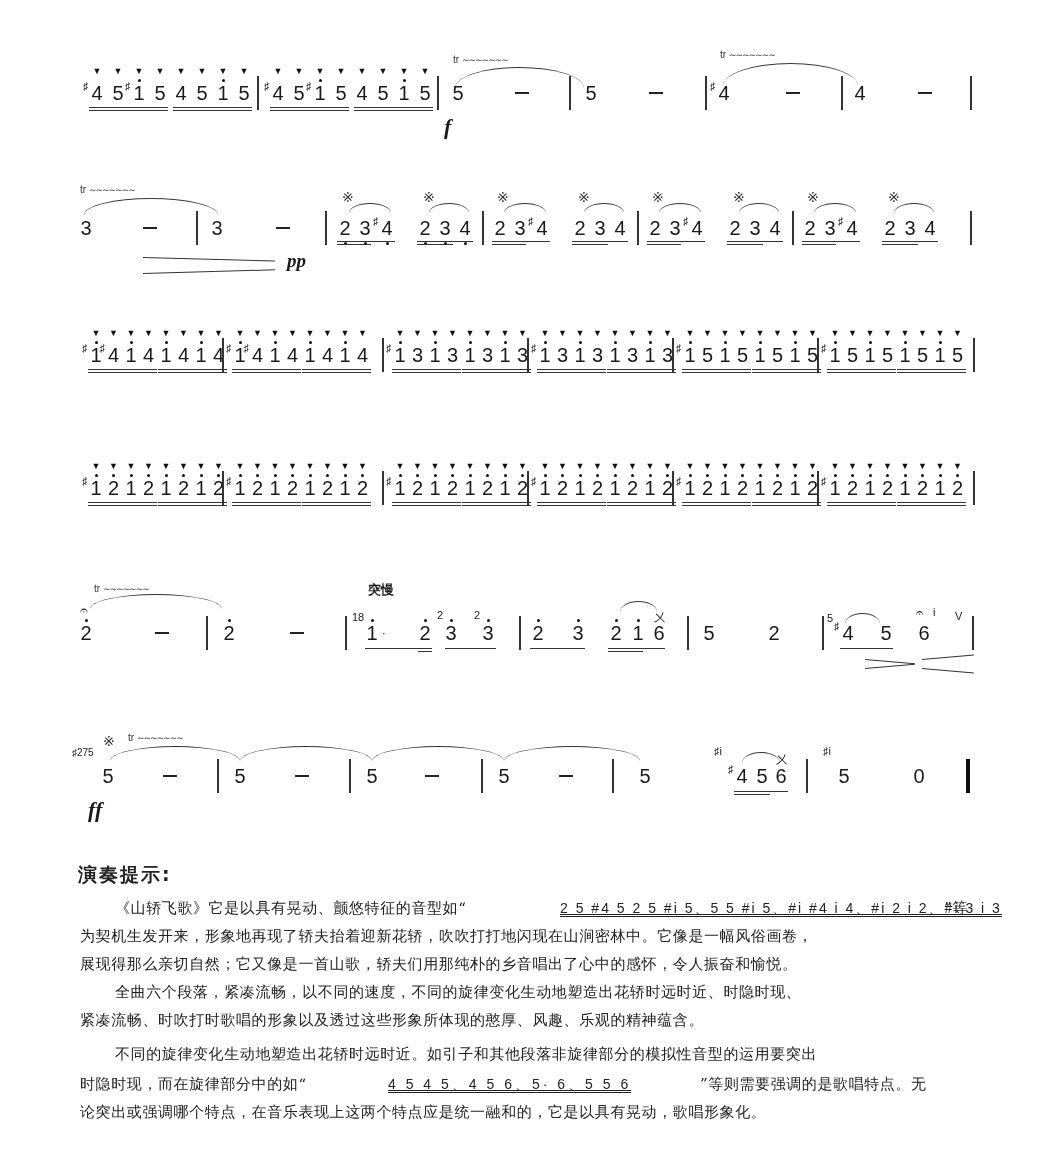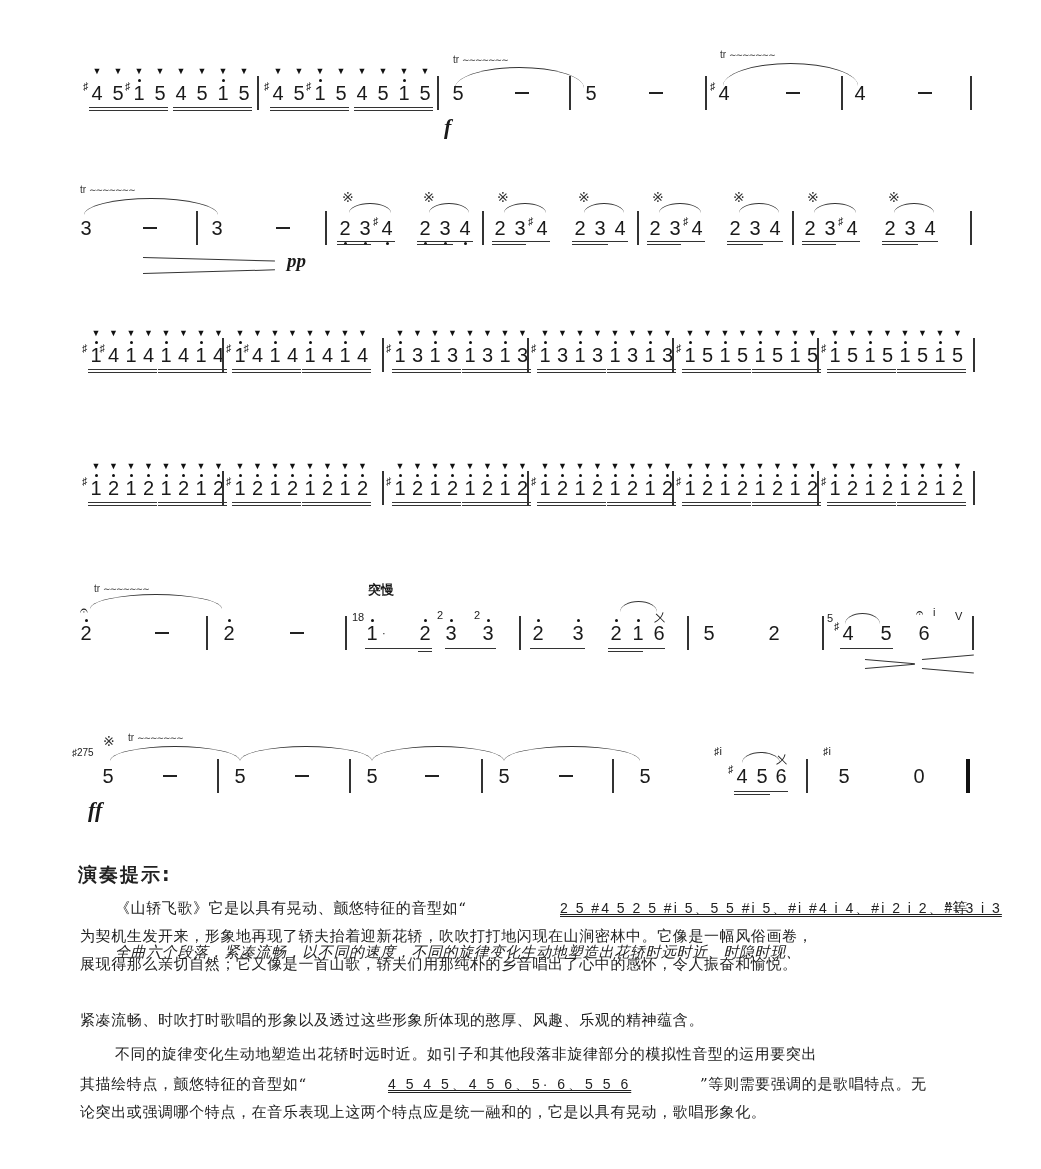--- a/index.html
+++ b/index.html
@@ -614,21 +614,21 @@
 
 <div>
   <div class="heading" style="left:78px;top:862px;">演奏提示:</div>
 
   <div class="cn" style="left:115px;top:894px;">《山轿飞歌》它是以具有晃动、颤悠特征的音型如“</div>
   <div class="cn" style="left:560px;top:894px;font-family:'Liberation Sans',sans-serif;font-size:14px;letter-spacing:2px;text-decoration:underline double;">2 5 #4 5 2 5 #i 5、5 5 #i 5、#i #4 i 4、#i 2 i 2、#i 3 i 3</div>
   <div class="cn" style="left:944px;top:894px;">”等</div>
   <div class="cn" style="left:80px;top:922px;">为契机生发开来，形象地再现了轿夫抬着迎新花轿，吹吹打打地闪现在山涧密林中。它像是一幅风俗画卷，</div>
   <div class="cn" style="left:80px;top:950px;">展现得那么亲切自然；它又像是一首山歌，轿夫们用那纯朴的乡音唱出了心中的感怀，令人振奋和愉悦。</div>
 
-  <div class="cn" style="left:115px;top:938px;font-style:italic;">全曲六个段落，紧凑流畅，以不同的速度，不同的旋律变化生动地塑造出花轿时远时近、时隐时现、</div>
+  <div class="cn" style="left:115px;top:978px;">全曲六个段落，紧凑流畅，以不同的速度，不同的旋律变化生动地塑造出花轿时远时近、时隐时现、</div>
   <div class="cn" style="left:80px;top:1006px;">紧凑流畅、时吹打时歌唱的形象以及透过这些形象所体现的憨厚、风趣、乐观的精神蕴含。</div>
 
   <div class="cn" style="left:115px;top:1040px;">不同的旋律变化生动地塑造出花轿时远时近。如引子和其他段落非旋律部分的模拟性音型的运用要突出</div>
-  <div class="cn" style="left:80px;top:1070px;">其描绘特点，颤悠特征的音型如“</div>
+  <div class="cn" style="left:80px;top:1070px;">时隐时现，而在旋律部分中的如“</div>
   <div class="cn" style="left:388px;top:1070px;font-family:'Liberation Sans',sans-serif;font-size:14px;letter-spacing:3px;text-decoration:underline double;">4 5 4 5、4 5 6、5· 6、5 5 6</div>
   <div class="cn" style="left:700px;top:1070px;">”等则需要强调的是歌唱特点。无</div>
   <div class="cn" style="left:80px;top:1098px;">论突出或强调哪个特点，在音乐表现上这两个特点应是统一融和的，它是以具有晃动，歌唱形象化。</div>
 </div>
 
 </body></html>

